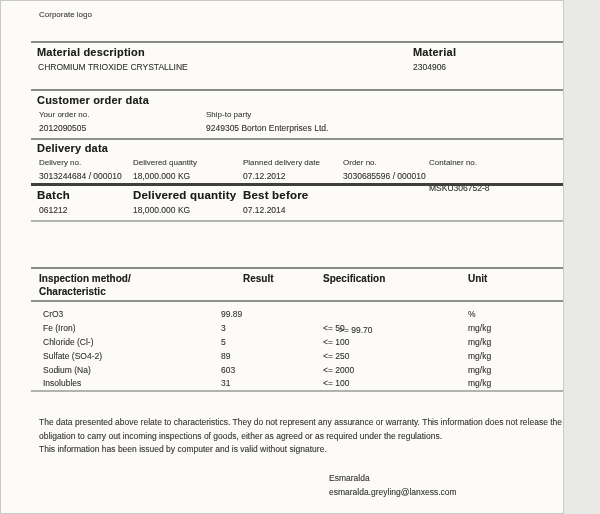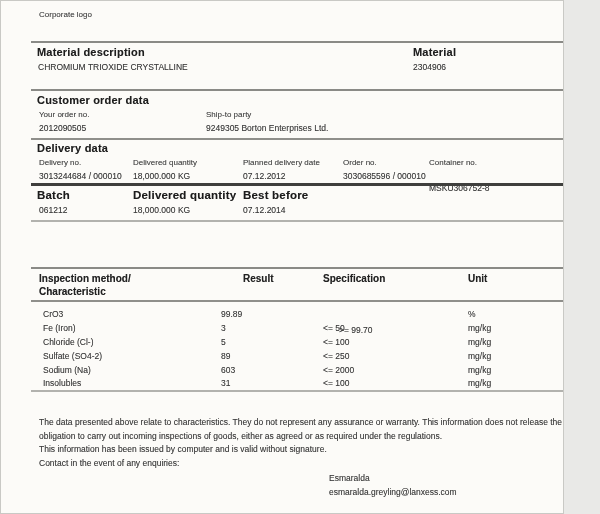--- a/index.html
+++ b/index.html
@@ -116,18 +116,17 @@
   <span class="abs val" style="left:42px;  top:377px;">Insolubles</span>
   <span class="abs val" style="left:220px; top:377px;">31</span>
   <span class="abs val" style="left:322px; top:377px;">&lt;= 100</span>
   <span class="abs val" style="left:467px; top:377px;">mg/kg</span>
 
   <div class="rule r-lite" style="top:389px;"></div>
 
   <span class="abs val" style="left:38px; top:416px;">The data presented above relate to characteristics. They do not represent any assurance or warranty. This information does not release the customer from</span>
   <span class="abs val" style="left:38px; top:430px;">obligation to carry out incoming inspections of goods, either as agreed or as required under the regulations.</span>
   <span class="abs val" style="left:38px; top:443px;">This information has been issued by computer and is valid without signature.</span>
-  <span class="abs val" style="left:38px; top:457px;">Contact in the event of any enquiries:</span>
 
   <span class="abs val" style="left:328px; top:472px;">Esmaralda</span>
   <span class="abs val" style="left:328px; top:486px;">esmaralda.greyling@lanxess.com</span>
 
 </div>
 
 </body></html>

